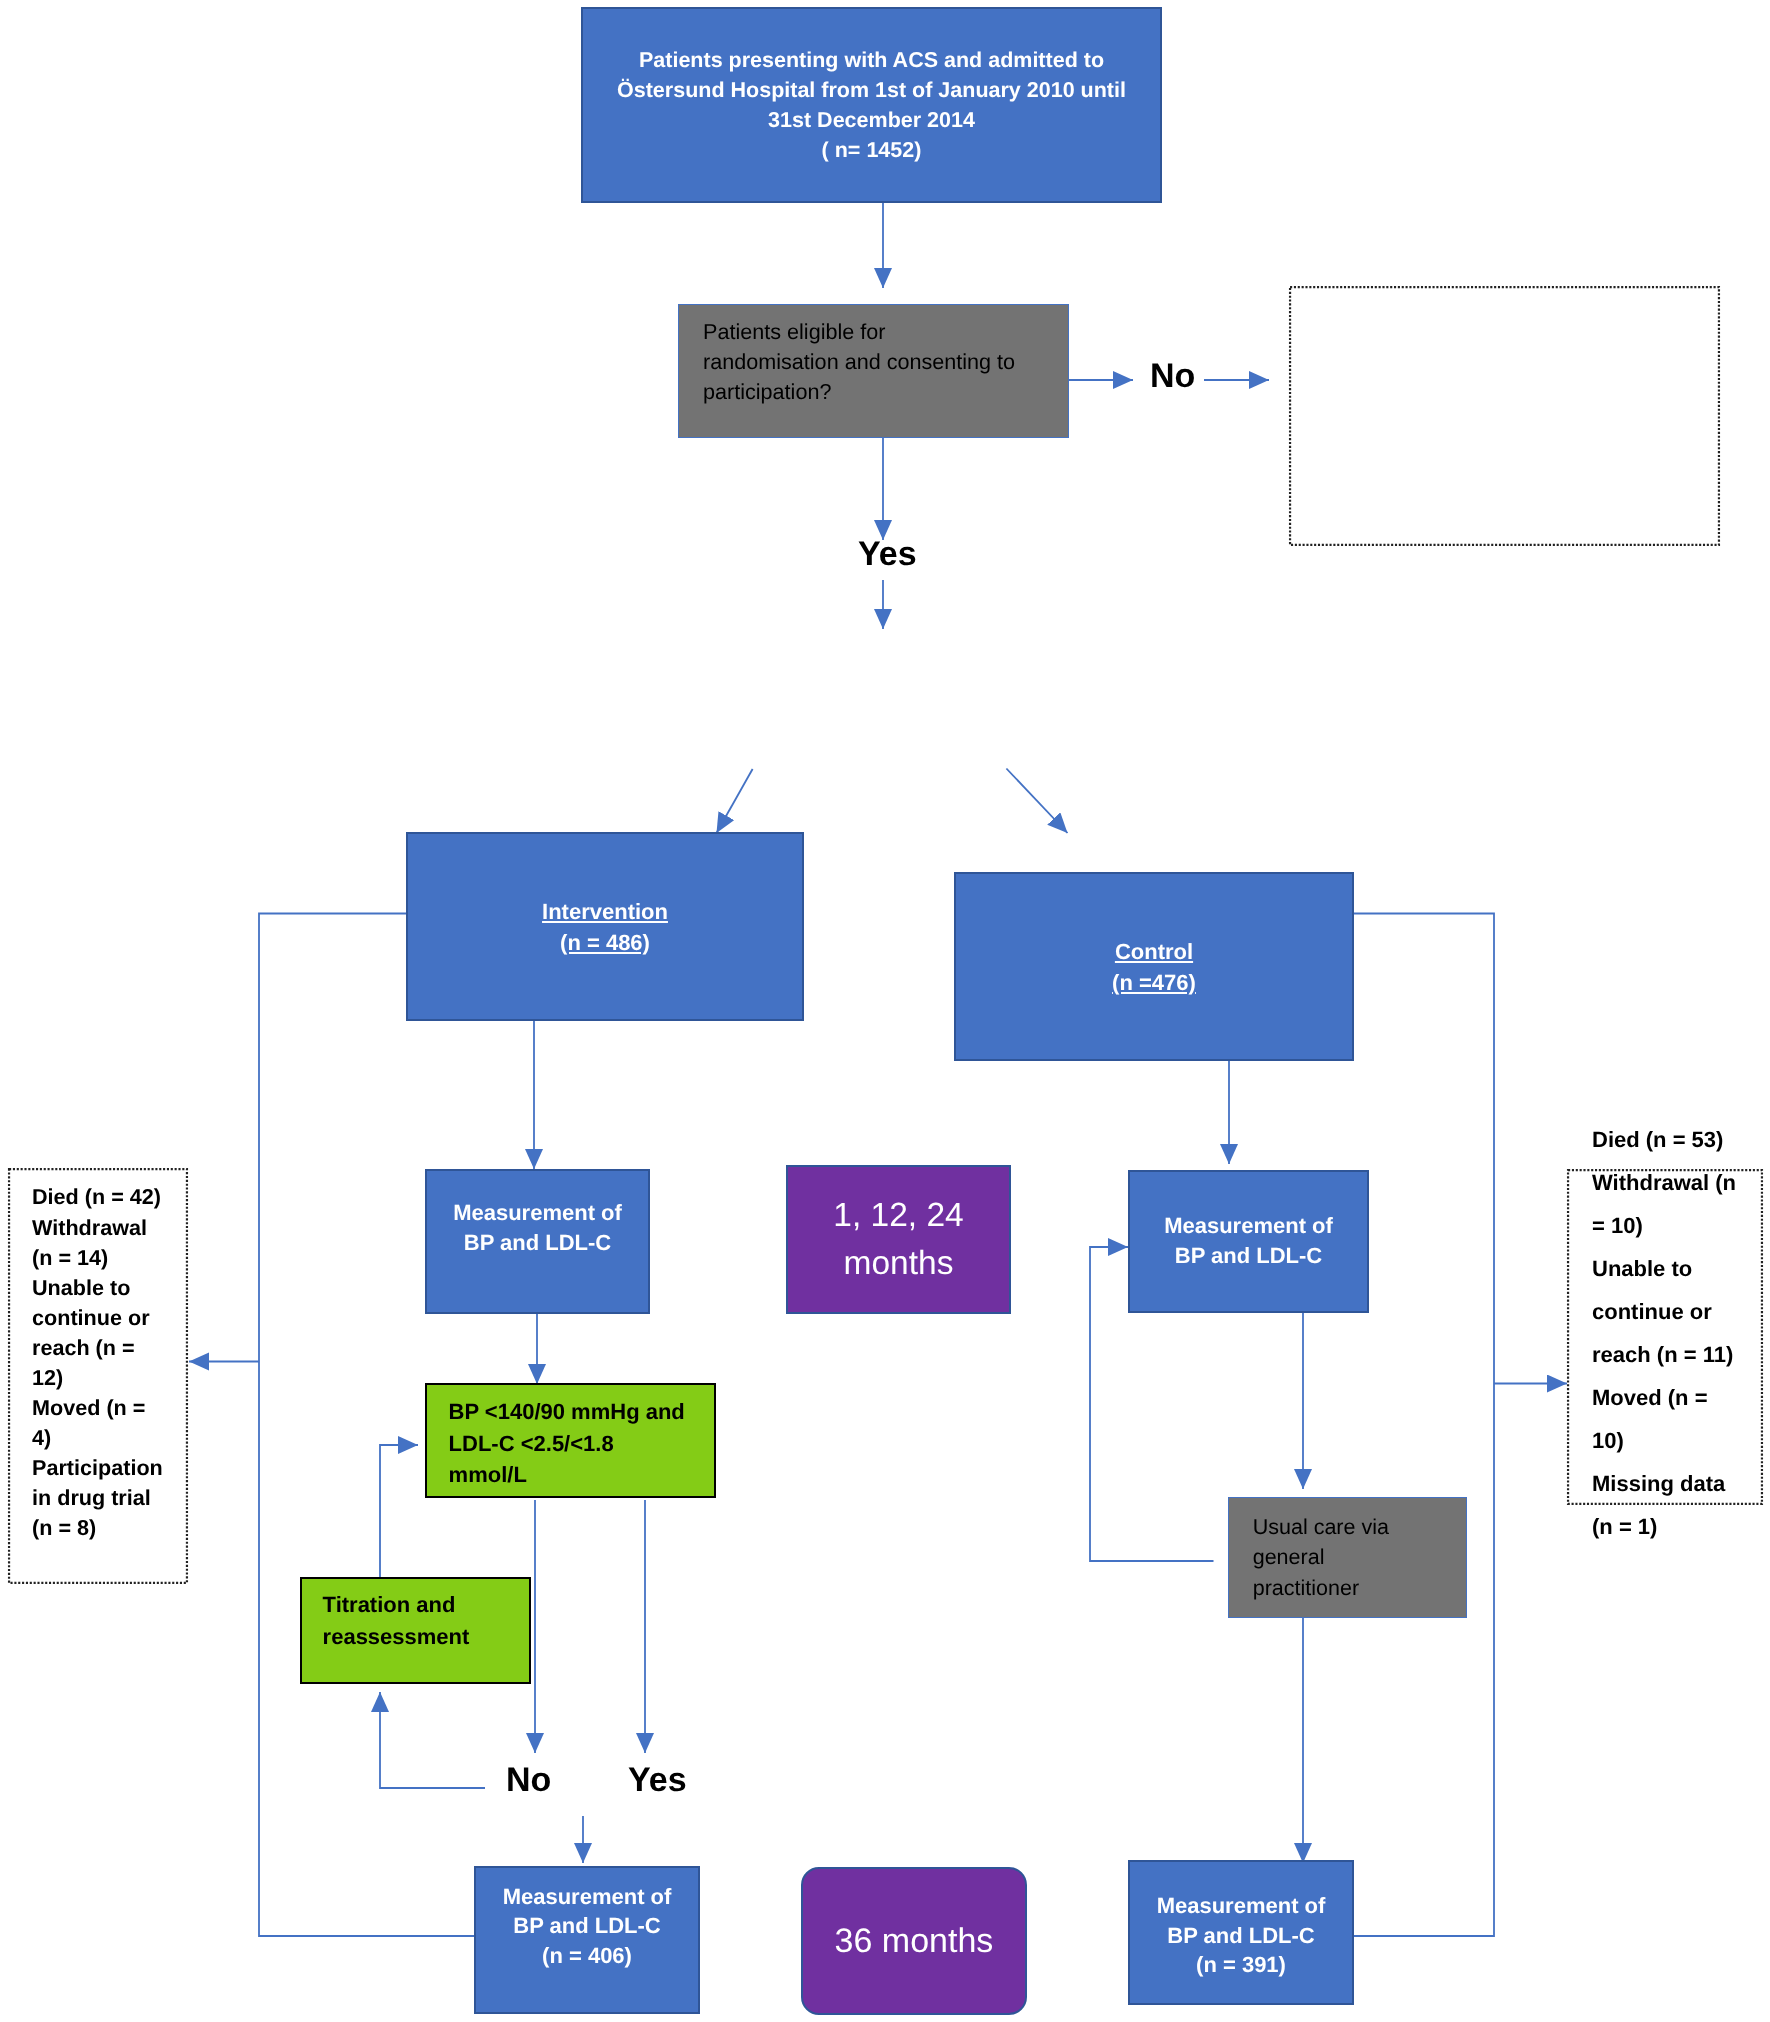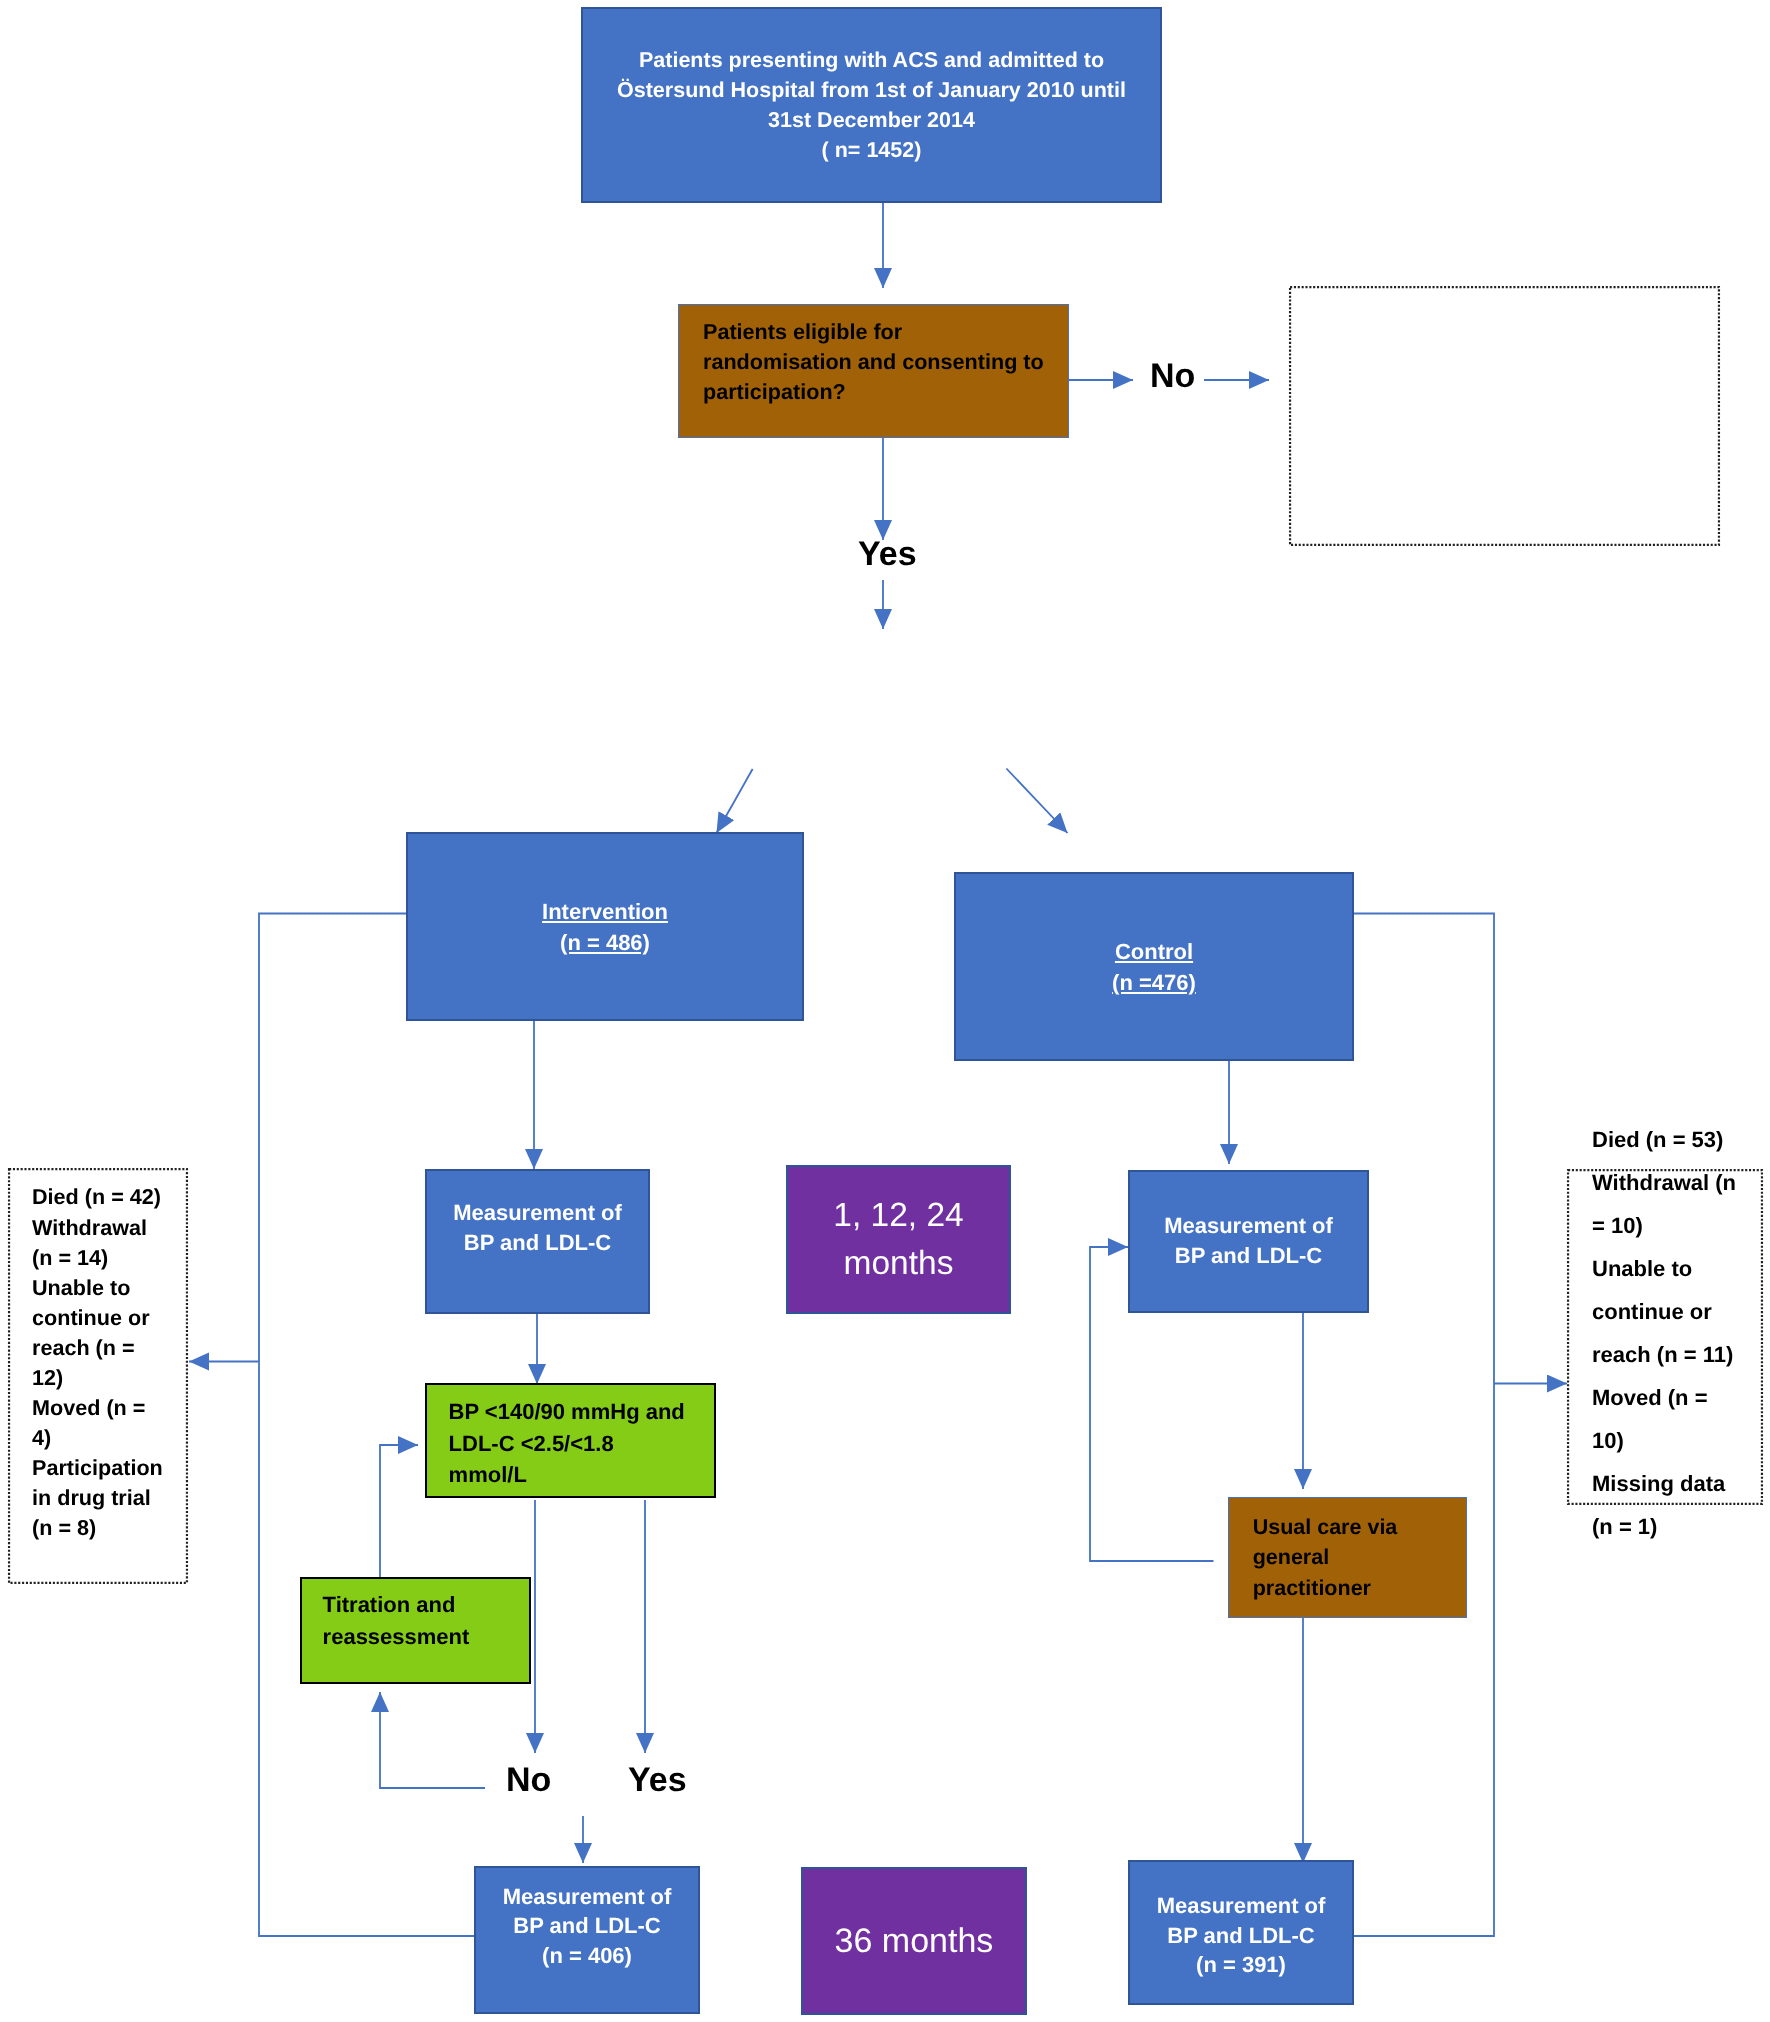--- a/index.html
+++ b/index.html
@@ -13,21 +13,21 @@
   svg#edges{position:absolute;left:0;top:0;width:1770px;height:2022px;
             overflow:visible;}
   .box{position:absolute;box-sizing:border-box;display:flex;
        align-items:center;justify-content:center;}
   .box>.inner{width:100%;text-align:center;white-space:pre-line;}
   .box.lefttext>.inner{text-align:left;}
 
   .fill-blue{background:#4472c4;border:2.7px solid #2f5597;color:#ffffff;font-weight:bold;}
   .fill-purple{background:#7030a0;border:2.7px solid #2f5597;color:#ffffff;}
   .bold{font-weight:bold;}
-  .line-blue{background:#a16207;border:1.9px solid #4472c4;color:#000000;font-weight:bold;}
+  .line-blue{background:#737373;border:1.9px solid #4472c4;color:#000000;font-weight:normal;}
   .line-black{background:#84cc16;border:2.1px solid #000000;color:#000000;font-weight:bold;}
   .line-dotted{background:transparent;border:0;color:#000000;font-weight:bold;}
 
   
   .t-title{font-size:21.5px;line-height:29.9px;}
   .t-elig{font-size:21.6px;line-height:30px;}
   .t-excl{font-size:22px;line-height:30.2px;}
   .t-rand{font-size:22px;line-height:30.4px;}
   .t-arm{font-size:22px;line-height:31px;text-decoration:underline;}
   .t-meas{font-size:22px;line-height:29.8px;}
@@ -151,21 +151,21 @@
     </div>
     <div class="box line-black t-titr lefttext" style="left: 300px; top: 1577px; width: 231px; height: 107px; padding: 0px 0px 0px 20.6px;">
       <div class="inner" style="transform: translateY(-10px);">Titration and
 reassessment</div>
     </div>
     <div class="box fill-blue t-meas" style="left: 474px; top: 1866px; width: 226px; height: 148px;">
       <div class="inner" style="transform: translateY(-13.9px); line-height: 29.4px;">Measurement of
 BP and LDL-C
 (n = 406)</div>
     </div>
-    <div class="box fill-purple t-tp2" style="left: 801px; top: 1867px; width: 226px; height: 148px;">
+    <div class="box fill-purple t-tp2" style="left: 801px; top: 1867px; width: 226px; height: 148px; border-radius: 18px;">
       <div class="inner">36 months</div>
     </div>
     <div class="box fill-blue t-meas" style="left: 1128px; top: 1860px; width: 226px; height: 145px;">
       <div class="inner" style="transform: translateY(2.6px); line-height: 29.8px;">Measurement of
 BP and LDL-C
 (n = 391)</div>
     </div>
     <div class="label" style="left: 1150px; top: 358.5px;">No</div>
     <div class="label" style="left: 858px; top: 536.5px;">Yes</div>
     <div class="label" style="left: 506px; top: 1762.5px;">No</div>

